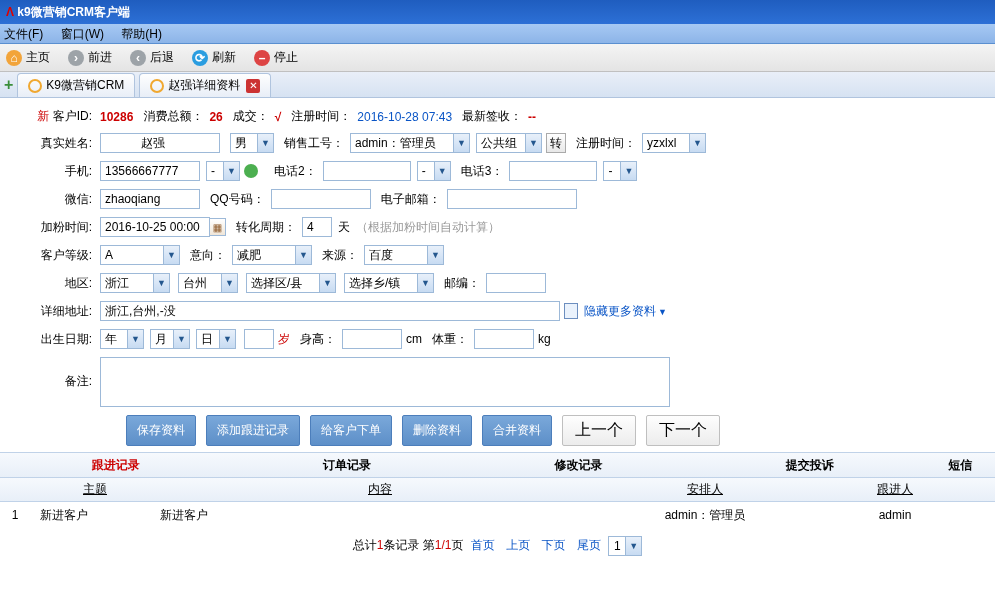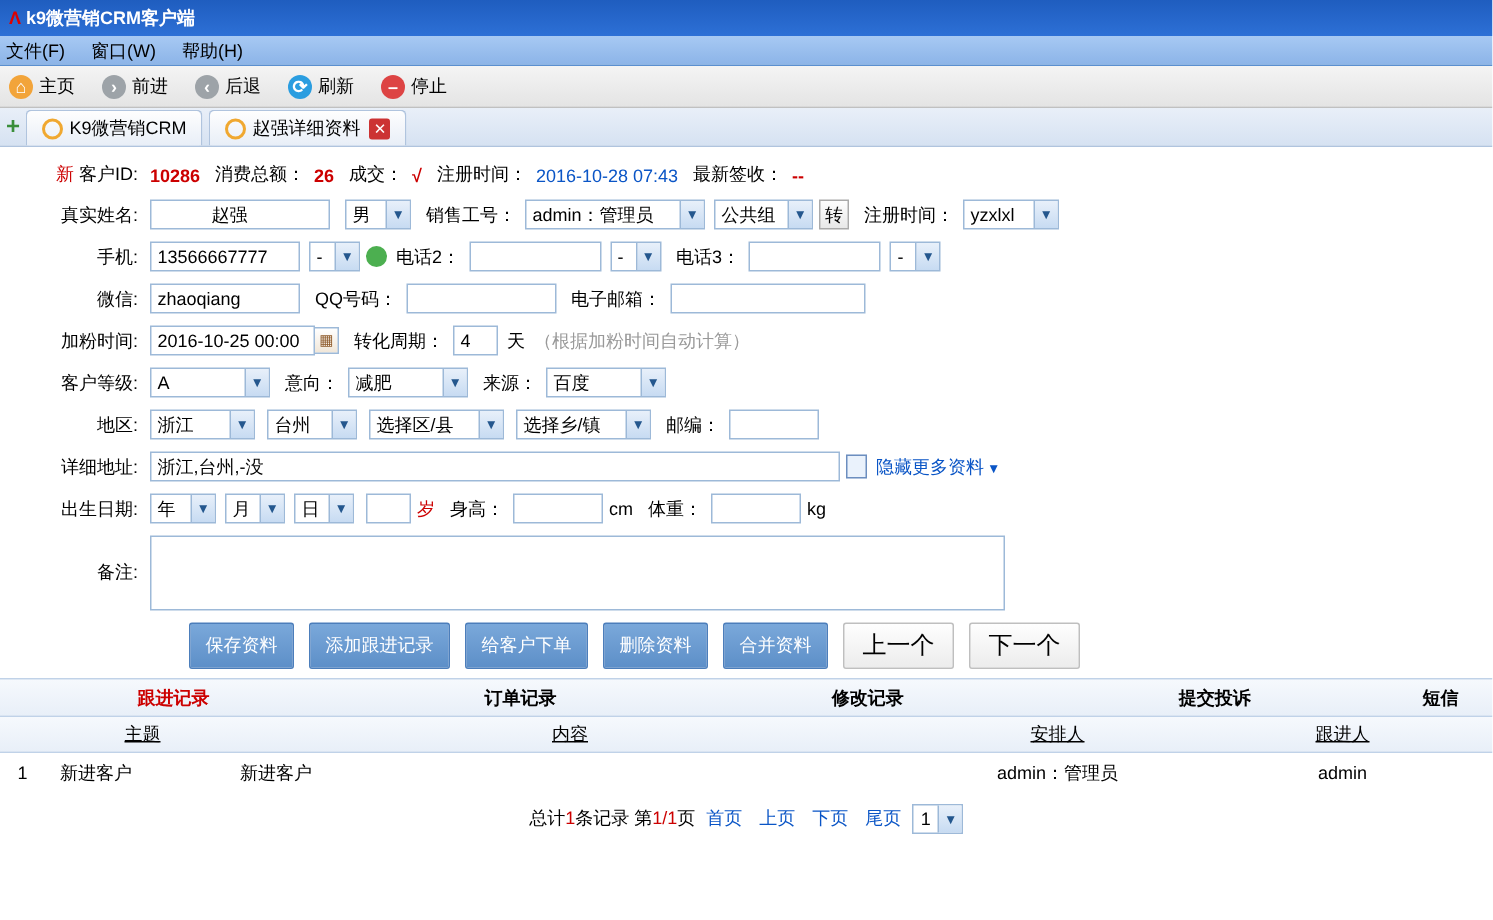--- a/index.html
+++ b/index.html
@@ -138,21 +138,21 @@
   </div>
 
   <div class="row">
     <span class="lbl">手机:</span>
     <input class="txt" style="width: 100px;" value="13566667777">
     <div class="sel" style="width:34px;margin-left:6px">
         <span class="scontent">-</span>
         <span class="arrow">▼</span>
       </div>
     <span class="green-dot"></span>
-    <span class="fieldlbl" style="margin-left:2px">电话2：</span>
+    <span class="fieldlbl" style="margin-left:12px">电话2：</span>
     <input class="txt" style="width: 88px;">
     <div class="sel" style="width:34px;margin-left:6px">
         <span class="scontent">-</span>
         <span class="arrow">▼</span>
       </div>
     <span class="fieldlbl">电话3：</span>
     <input class="txt" style="width: 88px;">
     <div class="sel" style="width:34px;margin-left:6px">
         <span class="scontent">-</span>
         <span class="arrow">▼</span>

